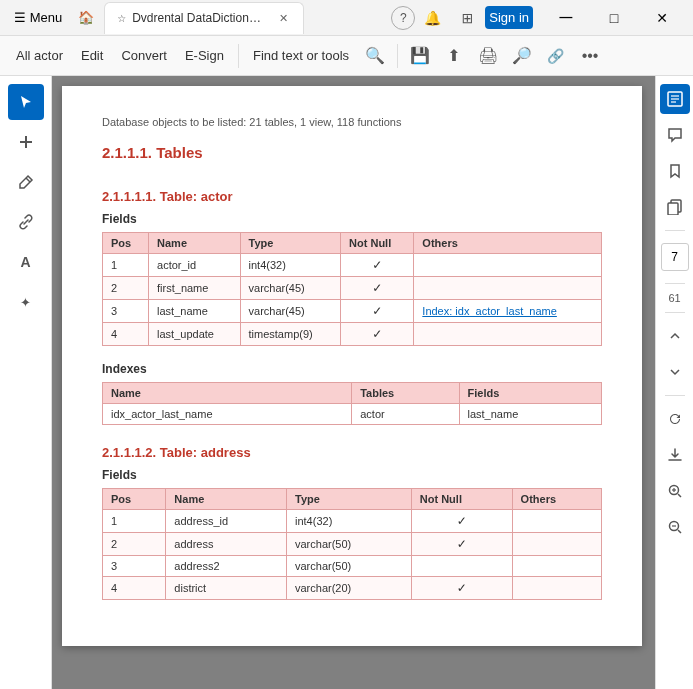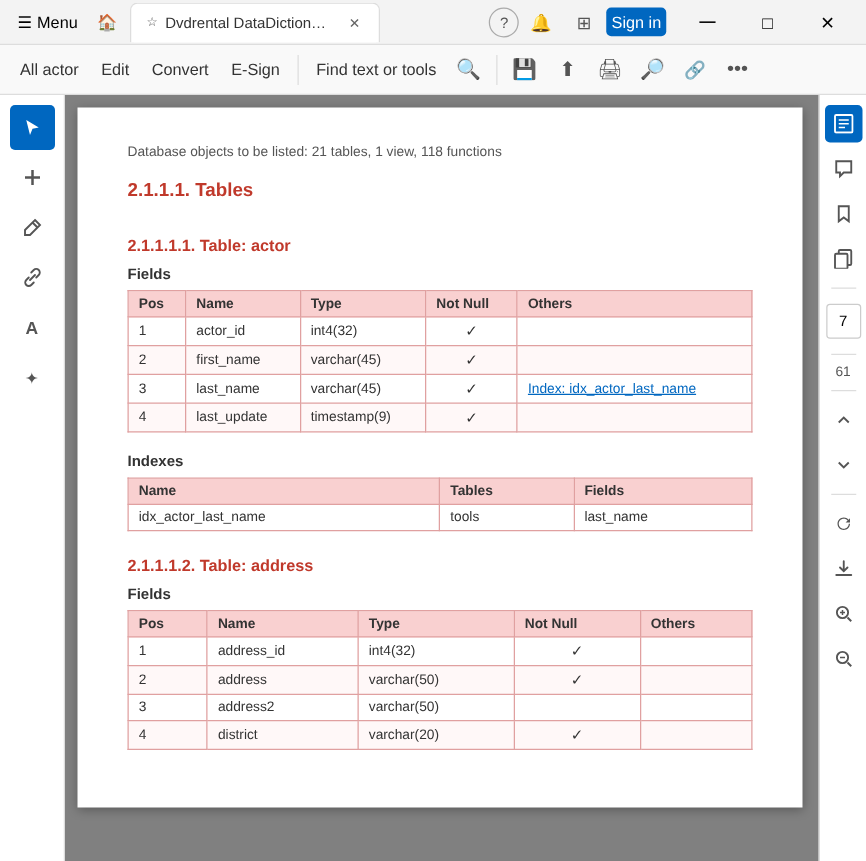--- a/index.html
+++ b/index.html
@@ -247,21 +247,21 @@
           <thead>
             <tr>
               <th>Name</th>
               <th>Tables</th>
               <th>Fields</th>
             </tr>
           </thead>
           <tbody>
             <tr>
               <td>idx_actor_last_name</td>
-              <td>tools</td>
+              <td>actor</td>
               <td>last_name</td>
             </tr>
           </tbody>
         </table>
 
         <div style="margin-top:20px;"></div>
         <div class="subsection-title">2.1.1.1.2. Table: address</div>
         <div class="fields-label">Fields</div>
 
         <table class="data-table">

